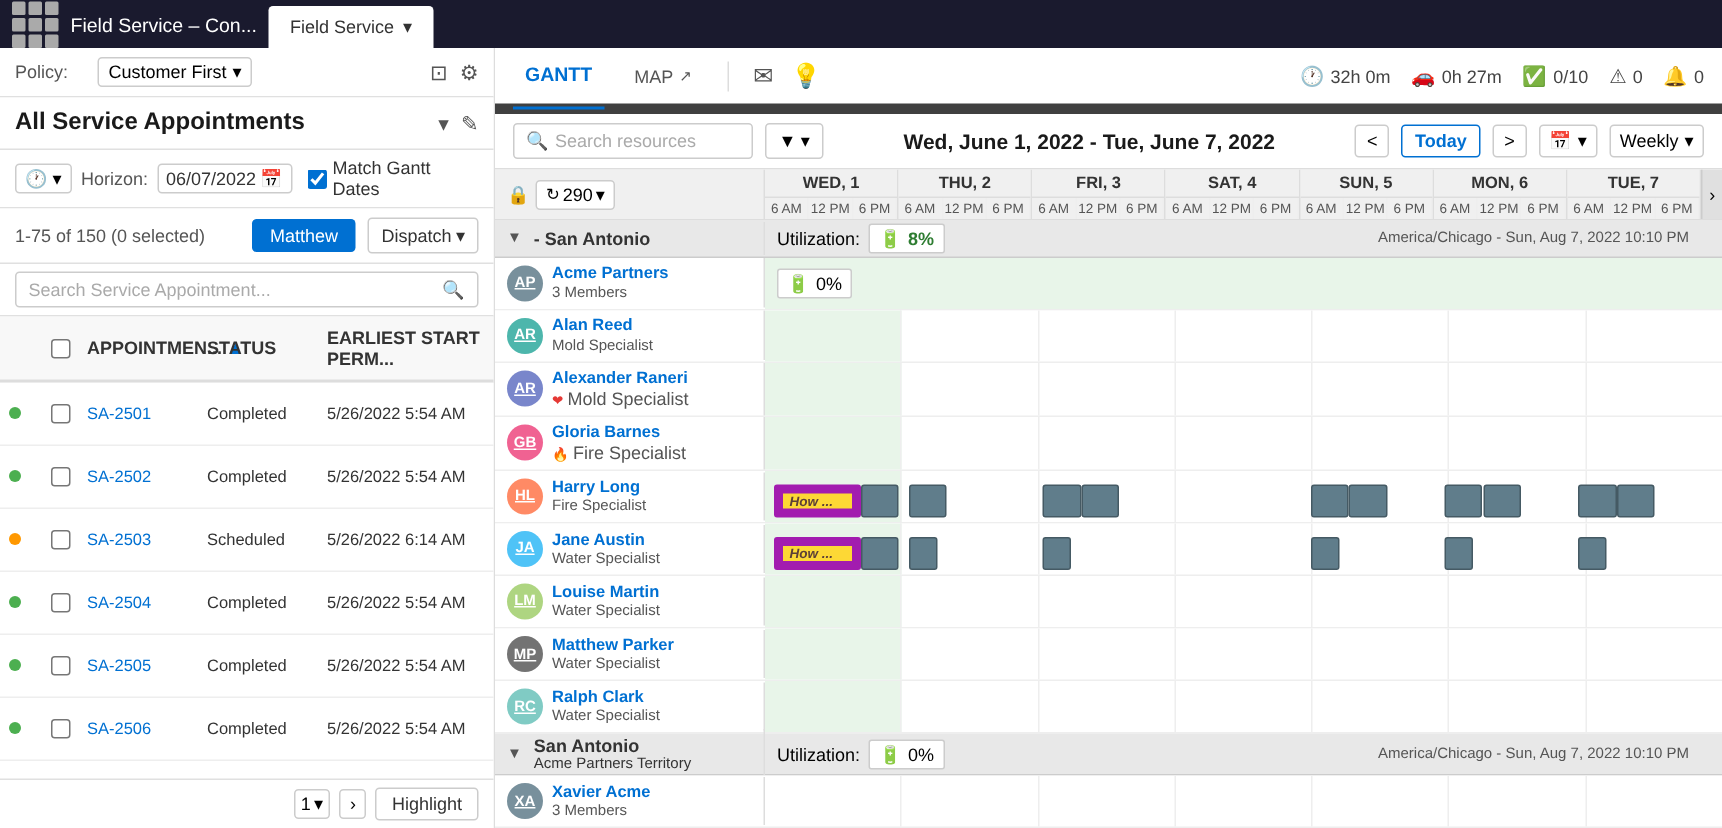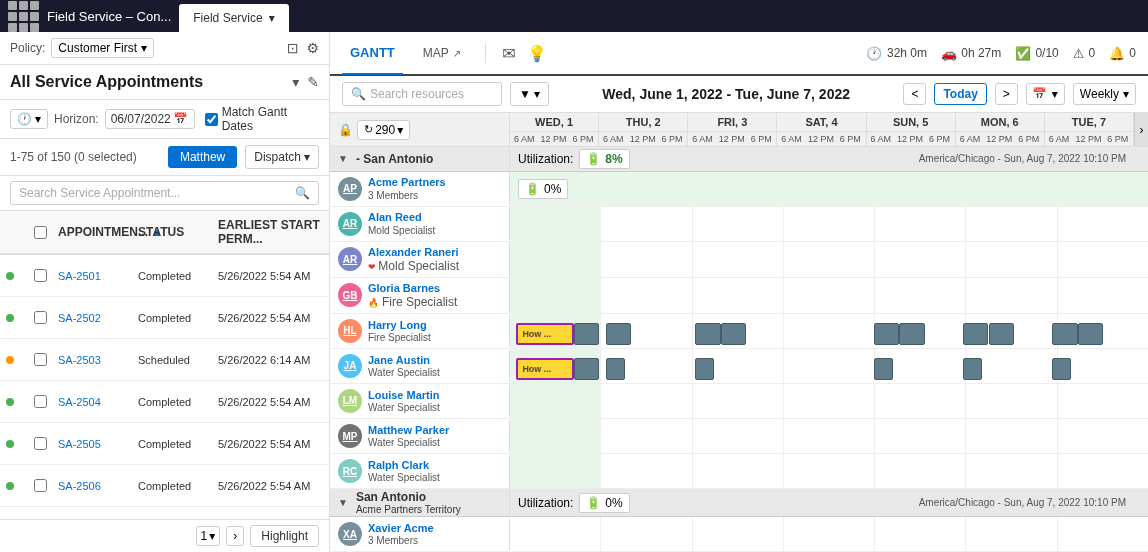--- a/index.html
+++ b/index.html
@@ -25,21 +25,21 @@
     .left-panel { width: 330px; min-width: 330px; background: #fff; border-right: 1px solid #ddd; display: flex; flex-direction: column; }
 
     
     .policy-bar {
       display: flex; align-items: center; padding: 6px 10px; border-bottom: 1px solid #e0e0e0;
       gap: 6px; background: #fff;
     }
     .policy-label { color: #555; font-size: 12px; }
     .policy-select {
       border: 1px solid #ccc; border-radius: 3px; padding: 2px 6px; font-size: 12px;
-      background: #fff; display: flex; align-items: flex-start; gap: 4px;
+      background: #fff; display: flex; align-items: flex-start; gap: 4px; margin-left: 14px;
     }
     .policy-icons { margin-left: auto; display: flex; gap: 8px; align-items: center; }
     .policy-icon { color: #555; font-size: 14px; cursor: pointer; }
 
     
     .asa-bar {
       display: flex; align-items: center; padding: 8px 10px; border-bottom: 1px solid #e0e0e0;
       background: #fff;
     }
     .asa-title { font-size: 16px; font-weight: 600; color: #1a1a1a; flex: 1; }
@@ -98,21 +98,21 @@
       border-top: 1px solid #e0e0e0; background: #fff; gap: 6px;
     }
     .page-select { border: 1px solid #ccc; border-radius: 3px; padding: 2px 4px; font-size: 11px; display: flex; align-items: center; gap: 2px; }
     .page-nav { border: 1px solid #ccc; border-radius: 3px; padding: 2px 6px; font-size: 12px; background: #fff; cursor: pointer; }
     .highlight-btn { background: #fff; border: 1px solid #ccc; border-radius: 3px; padding: 3px 10px; font-size: 12px; color: #333; cursor: pointer; }
 
     
     .right-panel { flex: 1; display: flex; flex-direction: column; background: #f8f8f8; overflow: hidden; }
 
     
-    .right-top { display: flex; align-items: center; padding: 0 12px; height: 44px; border-bottom: 2px solid #404040; background: #fff; gap: 12px; }
+    .right-top { display: flex; align-items: center; padding: 0 12px; height: 44px; border-bottom: 7px solid #404040; background: #fff; gap: 12px; }
     .tab-item { padding: 0 8px; height: 44px; display: flex; align-items: center; font-size: 13px; font-weight: 600; color: #0070d2; border-bottom: 2px solid #0070d2; cursor: pointer; }
     .tab-item-inactive { padding: 0 8px; height: 44px; display: flex; align-items: center; font-size: 13px; color: #555; cursor: pointer; gap: 4px; }
     .right-top-icons { margin-left: auto; display: flex; align-items: center; gap: 14px; font-size: 12px; color: #444; }
     .stat-item { display: flex; align-items: center; gap: 4px; font-size: 12px; }
     .stat-icon { font-size: 13px; }
 
     
     .date-bar { display: flex; align-items: center; padding: 6px 12px; border-bottom: 1px solid #ddd; background: #fff; gap: 8px; }
     .search-resources { border: 1px solid #ccc; border-radius: 3px; padding: 4px 8px; font-size: 12px; width: 160px; display: flex; align-items: center; gap: 4px; color: #aaa; }
     .filter-btn { border: 1px solid #ccc; border-radius: 3px; padding: 4px 8px; background: #fff; display: flex; align-items: center; gap: 3px; cursor: pointer; }
@@ -153,21 +153,21 @@
     .resource-info { width: 180px; min-width: 180px; padding: 4px 8px; border-right: 1px solid #ddd; display: flex; align-items: center; gap: 6px; }
     .avatar { width: 24px; height: 24px; border-radius: 50%; background: #b0bec5; display: flex; align-items: center; justify-content: center; font-size: 10px; color: #fff; font-weight: 600; overflow: hidden; flex-shrink: 0; text-decoration: underline; }
     .resource-name { font-size: 11px; color: #0070d2; font-weight: 600; line-height: 1.2; }
     .resource-role { font-size: 10px; color: #555; }
     .gantt-cells { flex: 1; display: flex; position: relative; height: 100%; }
     .gantt-task {
       position: absolute; height: 22px; top: 9px; border-radius: 2px;
       display: flex; align-items: center; padding: 0 4px; font-size: 9px; font-weight: 600;
       overflow: hidden; white-space: nowrap;
     }
-    .task-yellow { background: #fdd835; color: #5d4037; border: 2px solid #a21caf; }
+    .task-yellow { background: #fdd835; color: #5d4037; border: 6px solid #a21caf; font-style: italic; }
     .task-gray { background: #607d8b; color: #fff; border: 1px solid #455a64; }
 
     
     .arrow-icon { font-size: 10px; color: #555; cursor: pointer; margin-right: 4px; }
 
     .right-collapse { width: 14px; background: #e0e0e0; display: flex; align-items: center; justify-content: center; cursor: pointer; border-left: 1px solid #ccc; }
 
     .checkbox-cell { display: flex; align-items: center; justify-content: center; }
     input[type=checkbox] { accent-color: #0070d2; }
   </style>

